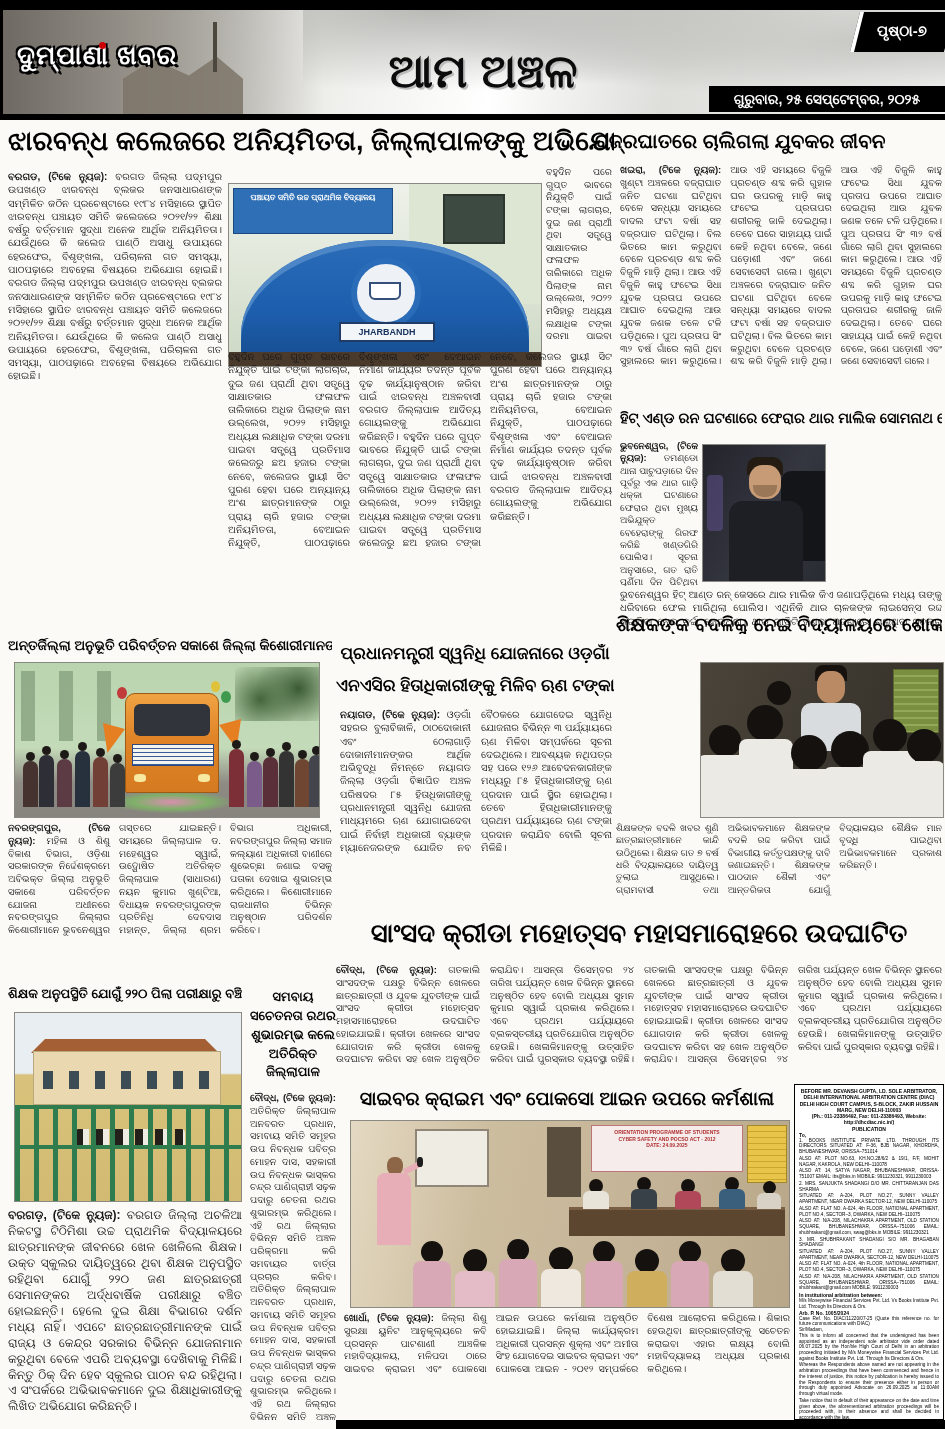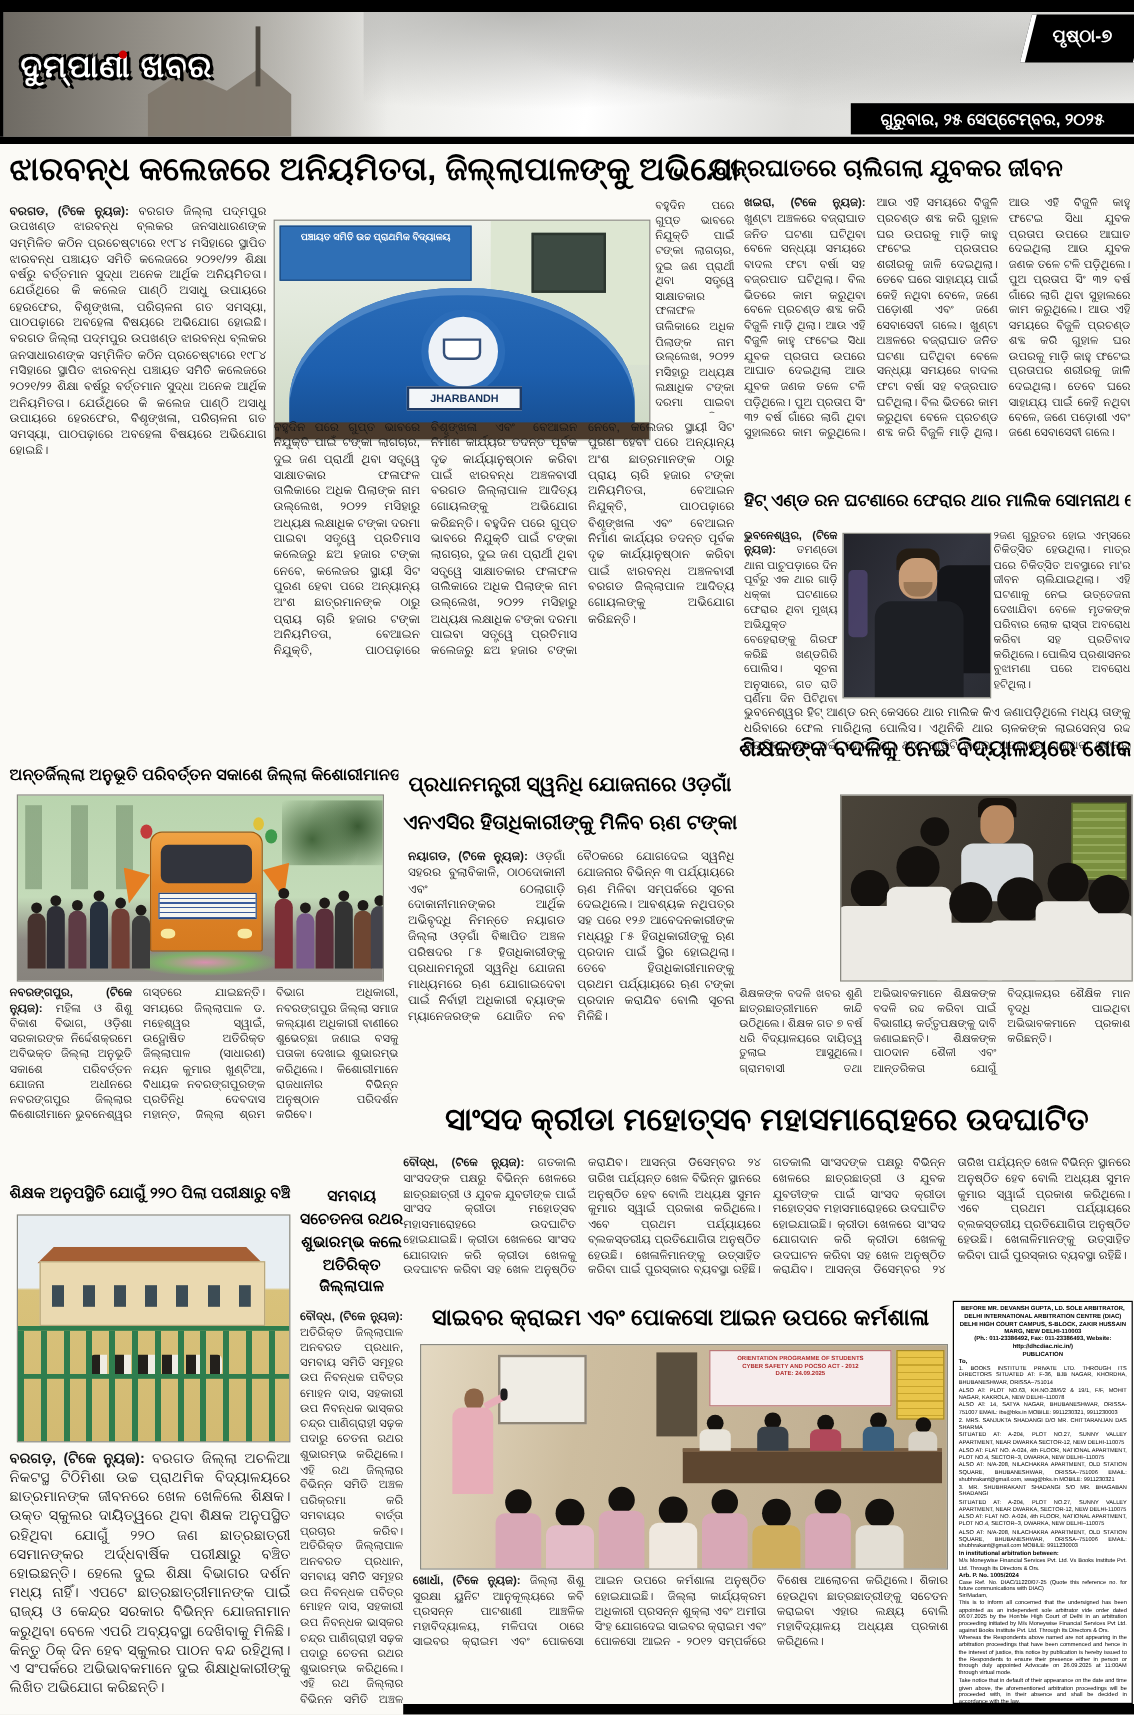--- a/index.html
+++ b/index.html
@@ -31,20 +31,21 @@
 <div class="page">
 
   <div class="abs" style="left:0;top:0;width:945px;height:10px;background:#000;"></div>
   <div class="abs" style="left:0;top:10px;width:945px;height:104px;background:linear-gradient(100deg,#8f8f8b 0%,#c9c9c5 16%,#efefec 36%,#ffffff 52%,#dededb 70%,#f4f4f2 100%);border-left:3px solid #000;border-right:3px solid #000;overflow:hidden;">
     <div class="abs" style="left:0;top:0;width:320px;height:104px;background:linear-gradient(90deg,#6e6a63 0%,#9a968e 45%,rgba(200,198,192,0) 100%);"></div>
     <div class="abs" style="left:120px;top:40px;width:120px;height:64px;background:#7d7468;clip-path:polygon(0 100%,0 45%,25% 15%,55% 40%,78% 10%,100% 45%,100% 100%);opacity:.85;"></div>
     <div class="abs" style="left:210px;top:12px;width:4px;height:50px;background:#4b463e;"></div>
     <div class="abs" style="left:300px;top:0;width:645px;height:104px;background:radial-gradient(ellipse at 20% 0%,#b9b9b6 0%,rgba(255,255,255,0) 55%),radial-gradient(ellipse at 60% 10%,#cfcfcc 0%,rgba(255,255,255,0) 50%),radial-gradient(ellipse at 90% 30%,#c4c4c1 0%,rgba(255,255,255,0) 55%);"></div>
     <div class="abs" style="left:14px;top:30px;font-size:26px;font-weight:bold;color:#fff;text-shadow:-2px -2px 0 #000,2px -2px 0 #000,-2px 2px 0 #000,2px 2px 0 #000,3px 3px 0 #000;letter-spacing:1px;">ଦୁମ୍ପାଣୀ ଖବର</div>
     <div class="abs" style="left:96px;top:32px;width:7px;height:7px;background:#cc0000;border-radius:50%;"></div>
+    <div class="abs" style="left:300px;top:34px;width:360px;text-align:center;font-size:46px;font-weight:bold;color:#0b0b0b;text-shadow:2px 2px 0 #bdbdbd;">ଆମ ଅଞ୍ଚଳ</div>
     <div class="abs" style="left:852px;top:2px;width:90px;height:40px;background:#000;transform:skewX(-14deg);border-left:4px solid #fff;border-right:4px solid #fff;"></div>
     <div class="abs" style="left:860px;top:12px;width:78px;text-align:center;font-size:15px;font-weight:bold;color:#fff;">ପୃଷ୍ଠା-୭</div>
     <div class="abs" style="left:706px;top:76px;width:236px;height:26px;background:#000;"></div>
     <div class="abs" style="left:706px;top:81px;width:236px;text-align:center;font-size:14px;font-weight:bold;color:#fff;">ଗୁରୁବାର, ୨୫ ସେପ୍ଟେମ୍ବର, ୨୦୨୫</div>
   </div>
   <div class="abs" style="left:0;top:114px;width:945px;height:6px;background:#000;"></div>
 
   <div class="abs hl" style="left:8px;top:126px;width:606px;height:40px;font-size:27px;">ଝାରବନ୍ଧ କଲେଜରେ ଅନିୟମିତତା, ଜିଲ୍ଲାପାଳଙ୍କୁ ଅଭିଯୋଗ</div>
   <div class="abs txt" style="left:8px;top:170px;width:214px;height:458px;">
     <span class="dl">ବରଗଡ, (ଟିକେ ନ୍ୟୁଜ):</span>
@@ -80,23 +81,20 @@
     <span class="dl">ଭୁବନେଶ୍ୱର, (ଟିକେ ନ୍ୟୁଜ):</span>
     <span>ତମଣ୍ଡୋ ଥାନା ପାଚୁପଡ଼ାରେ ଦିନ ପୂର୍ବରୁ ଏକ ଥାର ଗାଡ଼ି ଧକ୍କା ଘଟଣାରେ ଫେରାର ଥିବା ମୁଖ୍ୟ ଅଭିଯୁକ୍ତ ବେହେରାଙ୍କୁ ଗିରଫ କରିଛି ଖଣ୍ଡଗିରି ପୋଲିସ। ସୂଚନା ଅନୁସାରେ, ଗତ ରାତି ପୂର୍ଣିମା ଦିନ ପିଟିଥିବା ଘଟଣାରେ ଜଣେ ୮ ବର୍ଷର ଶିଶୁ ମୃତ୍ୟୁବରଣ କରିଥିଲା।</span>
   </div>
   <div class="abs ph" style="left:702px;top:444px;width:122px;height:136px;background:linear-gradient(120deg,#23242b,#343640 55%,#2a2c33);">
     <div class="abs" style="left:4px;top:30px;width:16px;height:56px;background:#5b4f86;opacity:.6;border-radius:4px;"></div>
     <div class="abs" style="left:78px;top:26px;width:44px;height:90px;background:#141519;border-radius:10px 0 0 0;"></div>
     <div class="abs" style="left:44px;top:12px;width:36px;height:18px;background:#241c13;border-radius:10px 10px 0 0;"></div>
     <div class="abs" style="left:46px;top:20px;width:32px;height:34px;background:#c69b76;border-radius:42%;"></div>
     <div class="abs" style="left:50px;top:40px;width:24px;height:12px;background:#6d5336;opacity:.5;border-radius:0 0 10px 10px;"></div>
     <div class="abs" style="left:26px;top:56px;width:74px;height:80px;background:#1d1f24;border-radius:14px 14px 0 0;"></div>
-  </div>
-  <div class="abs txt" style="left:828px;top:440px;width:114px;height:146px;font-size:9.3px;">
-    <span>୨ଜଣ ଗୁରୁତର ହୋଇ ଏମ୍ସରେ ଚିକିତ୍ସିତ ହେଉଥିଲା। ମାତ୍ର ପରେ ଚିକିତ୍ସିତ ଅବସ୍ଥାରେ ମା'ର ଜୀବନ ଚାଲିଯାଇଥିଲା। ଏହି ଘଟଣାକୁ ନେଇ ଉତ୍ତେଜନା ଦେଖାଯିବା ବେଳେ ମୃତକଙ୍କ ପରିବାର ଲୋକ ରାସ୍ତା ଅବରୋଧ କରିବା ସହ ପ୍ରତିବାଦ କରିଥିଲେ। ପୋଲିସ ପ୍ରଶାସନର ବୁଝାମଣା ପରେ ଅବରୋଧ ହଟିଥିଲା।</span>
   </div>
   <div class="abs txt" style="left:620px;top:588px;width:322px;height:42px;">
     <span>ଭୁବନେଶ୍ୱର ହିଟ୍ ଆଣ୍ଡ ରନ୍ କେସରେ ଥାର ମାଲିକ କିଏ ଜଣାପଡ଼ିଥିଲେ ମଧ୍ୟ ତାଙ୍କୁ ଧରିବାରେ ଫେଲ ମାରିଥିଲା ପୋଲିସ। ଏଥିନିକି ଥାର ଚାଳକଙ୍କ ଲାଇସେନ୍ସ ରଦ୍ଦ କରାଯିବା ନେଇ ଚର୍ଚ୍ଚା ହୋଇଥିଲା। ଥାର ଗାଡ଼ିଟି ଜଣକା ଅଜଣାରେ ଚାଲୁଥିବା ସୂଚନାରୁ ଜଣାପଡ଼ିଥିଲା।</span>
   </div>
 
   <div class="abs hl" style="left:8px;top:638px;width:324px;height:20px;font-size:13.5px;">ଅନ୍ତର୍ଜିଲ୍ଲା ଅନୁଭୂତି ପରିବର୍ତ୍ତନ ସକାଶେ ଜିଲ୍ଲା କିଶୋରୀମାନଙ୍କ ଭୁବନେଶ୍ୱର ଗସ୍ତ</div>
   <div class="abs ph" style="left:14px;top:662px;width:304px;height:154px;background:linear-gradient(#b9d4ae 0%,#c4dbb9 55%,#8e8a84 78%,#87837d 100%);">
     <div class="abs" style="left:6px;top:8px;width:110px;height:70px;background:repeating-linear-gradient(90deg,#7f9a77 0 14px,rgba(0,0,0,0) 14px 38px);opacity:.7;"></div>
     <div class="abs" style="left:220px;top:4px;width:84px;height:54px;background:radial-gradient(circle at 30% 60%,#44663c 0%,rgba(0,0,0,0) 60%),radial-gradient(circle at 75% 40%,#3a5a33 0%,rgba(0,0,0,0) 60%);"></div>
     <div class="abs" style="left:96px;top:128px;width:120px;height:22px;border-radius:50%;background:radial-gradient(ellipse,#d98fb0 0%,#7fb069 45%,rgba(0,0,0,0) 75%);"></div>

